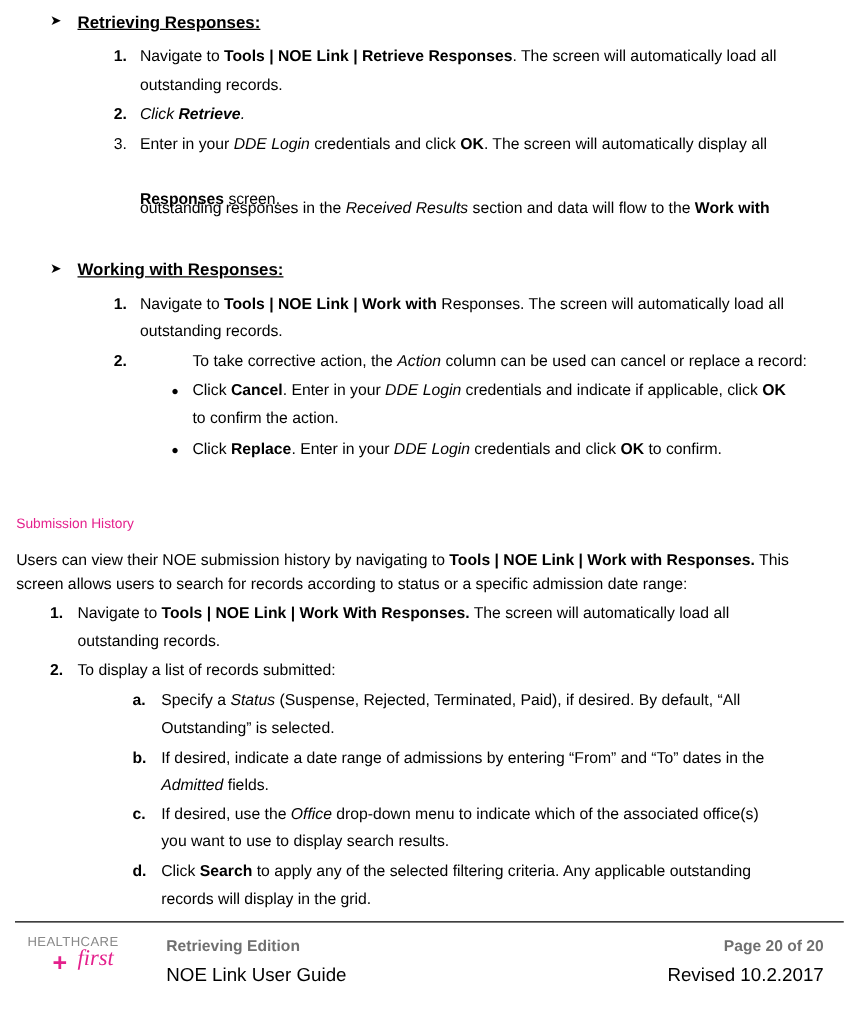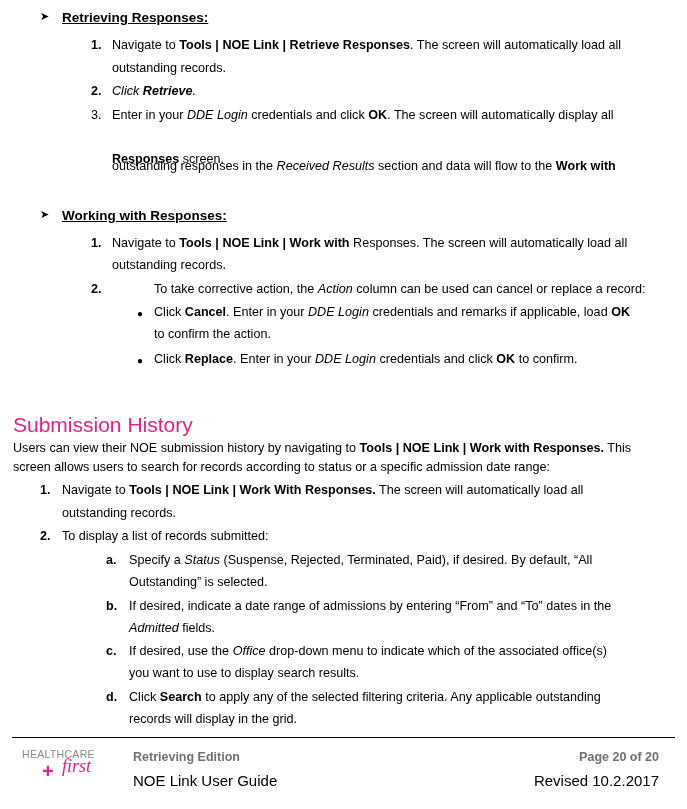--- a/index.html
+++ b/index.html
@@ -9,21 +9,21 @@
       color: #000; font-size: 12.6px;
     }
     .abs { position: absolute; white-space: nowrap; }
     .sec-head { font-weight: bold; font-size: 13.5px; }
     .sec-head .arrow { position: absolute; left: 0; top: 0; font-size: 11px; }
     .sec-head .title { position: absolute; left: 22px; text-decoration: underline; }
     .num { position: absolute; font-weight: bold; }
     .num.plain { font-weight: normal; }
     b { font-weight: bold; }
     i { }
-    .h2 { color: #e4208c; font-size: 21px; }
+    .h2 { color: #e4208c; font-size: 11px; }
     .footer-rule { position: absolute; left: 12px; right: 12px; top: 737px; border-top: 1.5px solid #000; }
     .foot-grey { color: #707070; }
     .bullet { position: absolute; font-size: 10px; }
   </style>
 </head>
 <body>
 
 <div class="abs sec-head" style="left:40px; top:10px;">
   <span class="arrow">➤</span>
   <span class="title">Retrieving Responses:</span>
@@ -54,21 +54,21 @@
   <span class="abs num" style="left:91px; top:236px;">1.</span>
   <span class="abs" style="left:112px; top:236px;"><span>Navigate to </span><b>Tools | NOE Link | Work with</b><span> Responses. The screen will automatically load all</span></span>
   <span class="abs" style="left:112px; top:258px;">outstanding records.</span>
 </div>
 <div>
   <span class="abs num" style="left:91px; top:282px;">2.</span>
   <span class="abs" style="left:112px; top:282px;margin-left:42px;"><span>To take corrective action, the </span><i>Action</i><span> column can be used can cancel or replace a record:</span></span>
 </div>
 <div>
   <span class="bullet" style="left:137px; top:308px;">●</span>
-  <span class="abs" style="left:154px; top:305px;"><span>Click </span><b>Cancel</b><span>. Enter in your </span><i>DDE Login</i><span> credentials and remarks if applicable, load </span><b>OK</b></span>
+  <span class="abs" style="left:154px; top:305px;"><span>Click </span><b>Cancel</b><span>. Enter in your </span><i>DDE Login</i><span> credentials and indicate if applicable, click </span><b>OK</b></span>
   <span class="abs" style="left:154px; top:327px;">to confirm the action.</span>
 </div>
 <div>
   <span class="bullet" style="left:137px; top:355px;">●</span>
   <span class="abs" style="left:154px; top:352px;"><span>Click </span><b>Replace</b><span>. Enter in your </span><i>DDE Login</i><span> credentials and click </span><b>OK</b><span> to confirm.</span></span>
 </div>
 
 <div class="abs h2" style="left:13px; top:413px;">Submission History</div>
 <span class="abs" style="left:13px; top:441px;"><span>Users can view their NOE submission history by navigating to </span><b>Tools | NOE Link | Work with Responses.</b><span> This</span></span>
 <span class="abs" style="left:13px; top:460px;">screen allows users to search for records according to status or a specific admission date range:</span>

